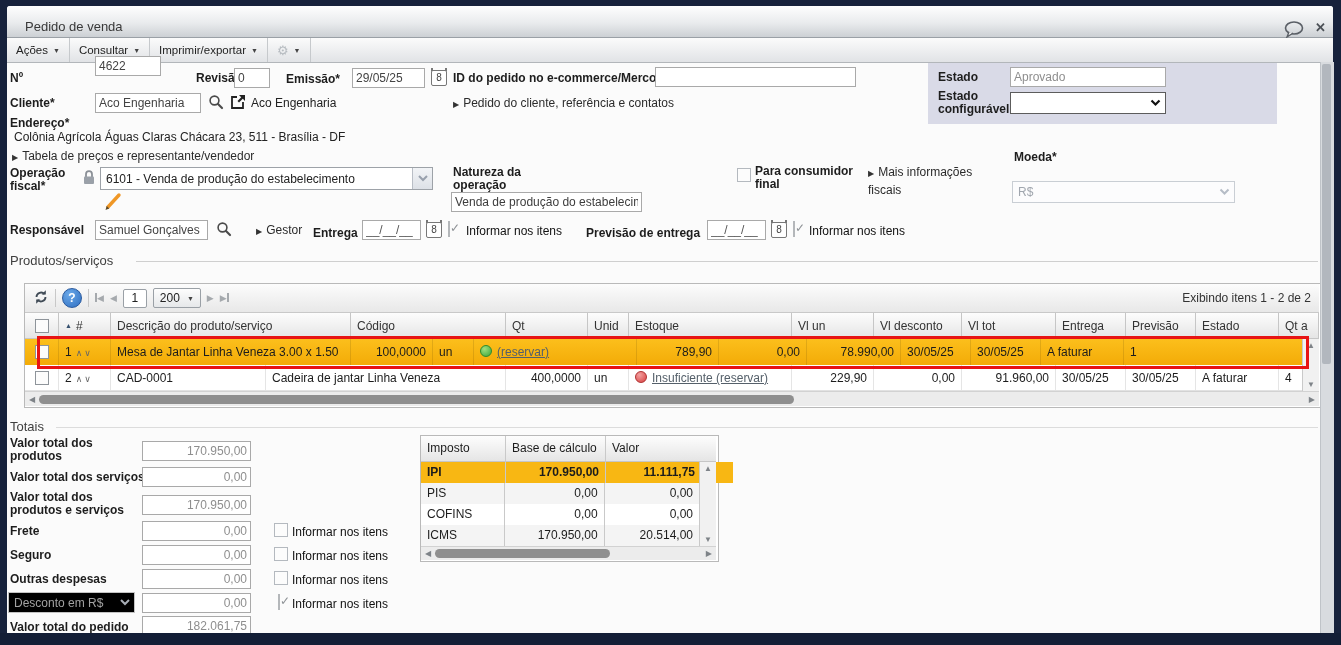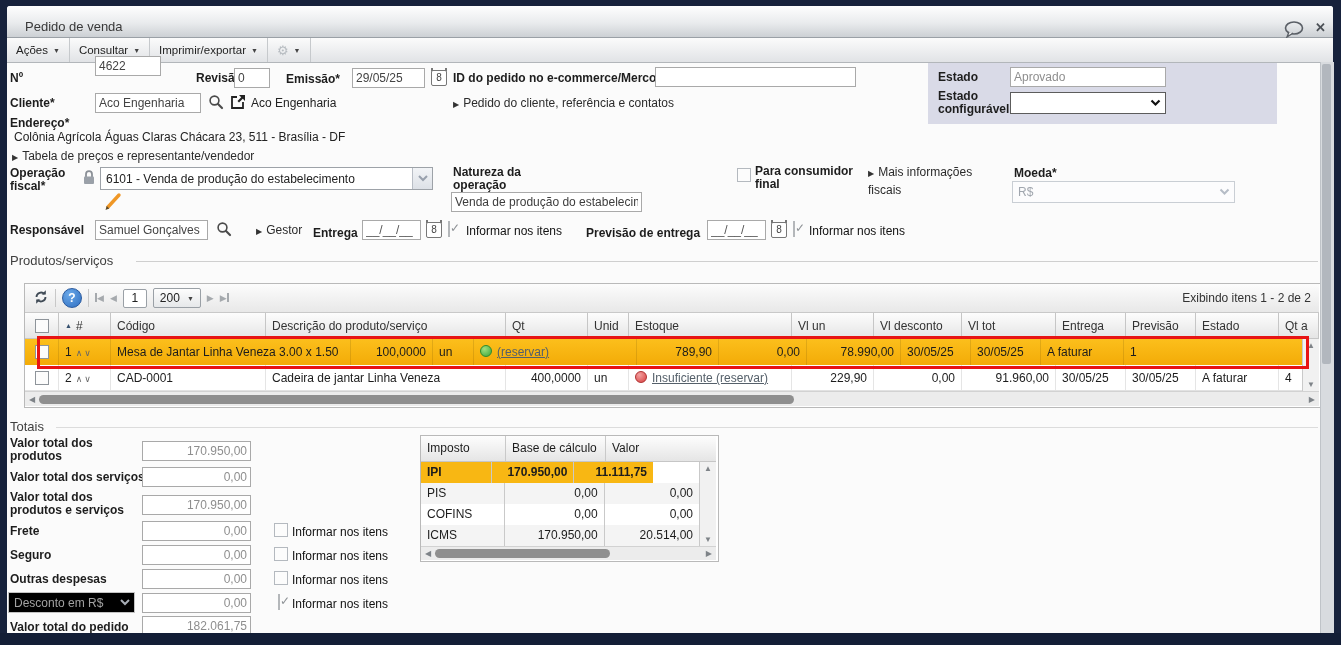--- a/index.html
+++ b/index.html
@@ -221,21 +221,21 @@
 </span>
 
 <span class="abs lbl" style="left:453px;top:166px;width:90px">Natureza da operação</span>
 <input class="abs inp" style="left: 451px; top: 192px; width: 191px; color: rgb(61, 61, 61);" value="Venda de produção do estabelecime">
 
 <span class="abs chk" style="left:737px;top:168px"></span>
 <span class="abs lbl" style="left:755px;top:165px;width:110px">Para consumidor final</span>
 
 <span class="abs linkexp" style="left:868px;top:164px;width:118px"><span class="arr">▶</span><span>Mais informações fiscais</span></span>
 
-<span class="abs lbl" style="left:1014px;top:167px">Moeda*</span>
+<span class="abs lbl" style="left:1014px;top:151px">Moeda*</span>
 <div class="abs sel sel-dis" style="left:1012px;top:181px;width:223px;height:22px">
   <span class="val">R$</span>
   <span class="btn">
       <svg width="11" height="8">
         <polyline points="1.5,1.5 5.5,5.5 9.5,1.5" fill="none" stroke="#b5bcc6" stroke-width="2"></polyline>
       </svg>
     </span>
 </div>
 
 
@@ -288,22 +288,22 @@
   <span class="pgbtn">▶<span class="pgbar"></span></span>
   <span class="ginfo">Exibindo itens 1 - 2 de 2</span>
 </div>
 
 
 <div class="abs grow ghead" style="left:25px;top:313px;width:1294px;height:26px">
   <span class="c w-sel">
       <span class="chk" style="border-color:#8e949a"></span>
     </span>
   <span class="c w-num"><span class="sorti">▲</span><span>#</span></span>
+  <span class="c w-desc">Descrição do produto/serviço</span>
   <span class="c w-cod">Código</span>
-  <span class="c w-desc">Descrição do produto/serviço</span>
   <span class="c w-qt">Qt</span>
   <span class="c w-unid">Unid</span>
   <span class="c w-est">Estoque</span>
   <span class="c w-vlun">Vl un</span>
   <span class="c w-vldesc">Vl desconto</span>
   <span class="c w-vltot">Vl tot</span>
   <span class="c w-ent">Entrega</span>
   <span class="c w-prev">Previsão</span>
   <span class="c w-estd">Estado</span>
   <span class="c w-qta">Qt a</span>
@@ -407,21 +407,21 @@
 <span class="abs lbl" style="left:10px;top:621px;white-space:nowrap">Valor total do pedido</span>
 <input class="abs inp r ro" style="left: 142px; top: 616px; width: 109px;" readonly="" value="182.061,75">
 
 
 <div class="abs gridbox" style="left:420px;top:435px;width:297px;height:125px"></div>
 <div class="abs grow taxhead" style="left:421px;top:436px;width:295px;height:26px">
   <span class="c tw1">Imposto</span>
   <span class="c tw2">Base de cálculo</span>
   <span class="c tw3">Valor</span>
 </div>
-<div class="abs grow taxrow taxy" style="left:421px;top:462px;width:232px;height:21px">
+<div class="abs grow taxrow taxy" style="left:421px;top:462px;width:312px;height:21px">
   <span class="c tw1" style="line-height:21px">IPI</span>
   <span class="c tw2 r" style="line-height:21px">170.950,00</span>
   <span class="c tw3 r" style="line-height:21px">11.111,75</span>
 </div>
 <div class="abs grow taxrow taxalt" style="left:421px;top:483px;width:278px;height:21px">
   <span class="c tw1" style="line-height:21px">PIS</span>
   <span class="c tw2 r" style="line-height:21px">0,00</span>
   <span class="c tw3 r" style="line-height:21px">0,00</span>
 </div>
 <div class="abs grow taxrow" style="left:421px;top:504px;width:278px;height:21px;background:#fff">

